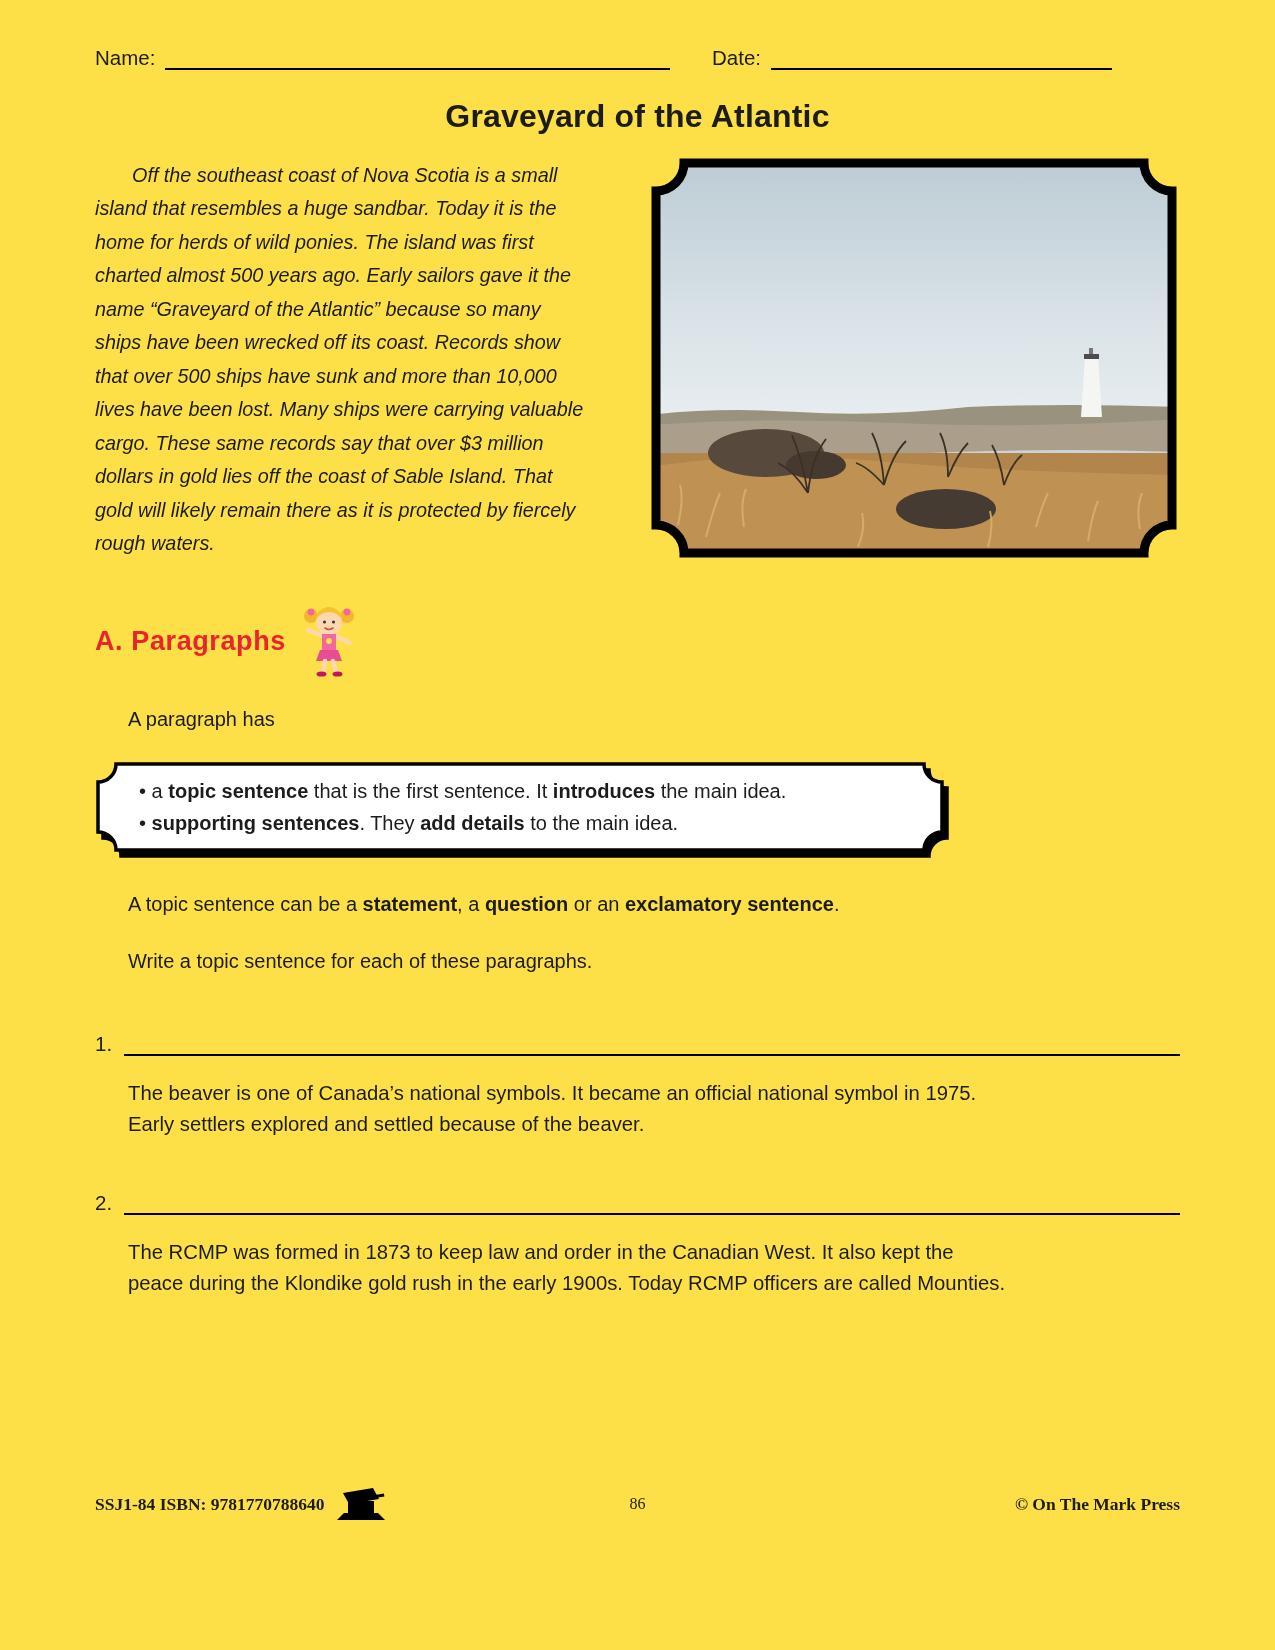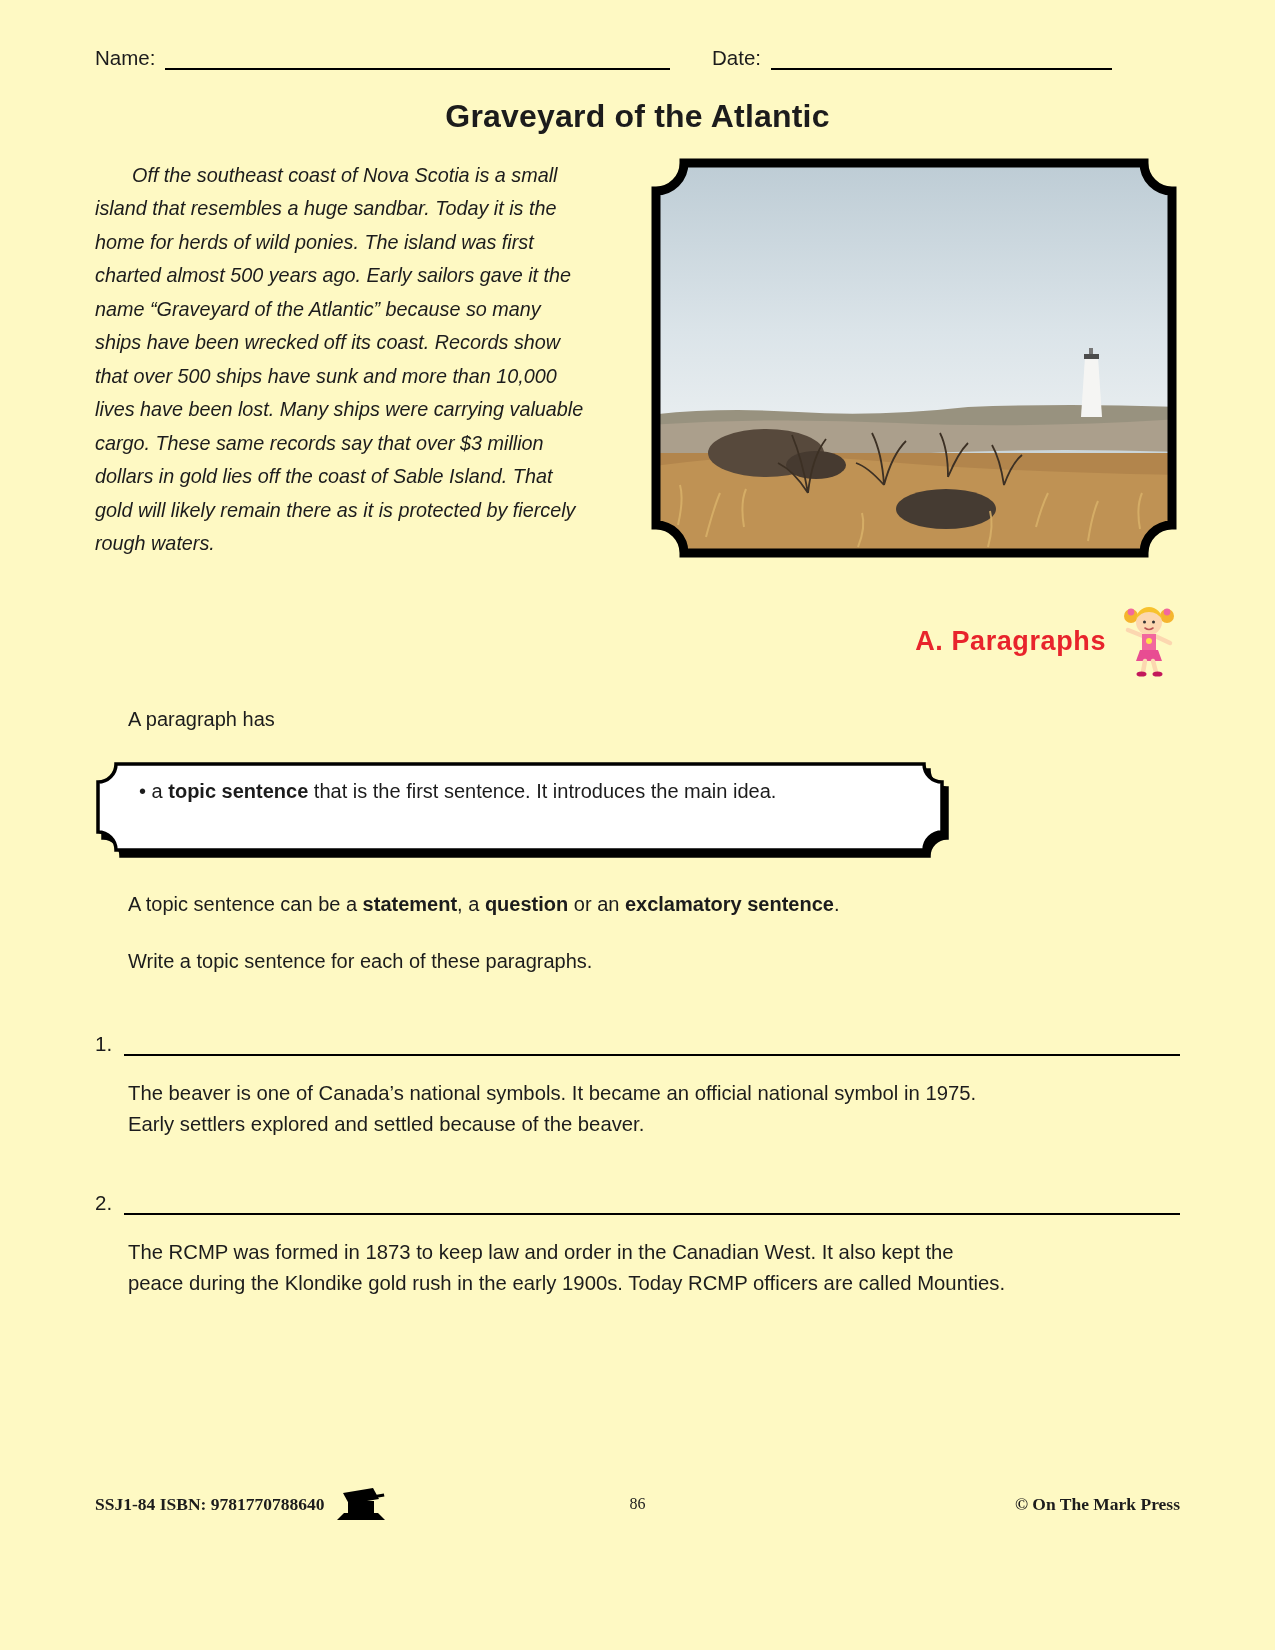--- a/index.html
+++ b/index.html
@@ -1,37 +1,37 @@
 <!DOCTYPE html>
 <html><head>
 <meta charset="utf-8">
 <style>
   * { box-sizing: border-box; }
   html,body { margin:0; padding:0; background:#ffffff; }
   .page {
     position:relative; width:1275px; height:1650px; margin:0 auto;
-    background:#fef9c3; overflow:hidden; color:#1c1c1c;
+    background:#fde047; overflow:hidden; color:#1c1c1c;
     font-family:"Liberation Sans", sans-serif;
     padding:46px 95px 0 95px;
   }
   
   .head-row { display:flex; align-items:flex-end; font-size:20.5px; }
   .head-group { display:flex; align-items:flex-end; }
   .head-group.left { width:575px; margin-right:42px; }
   .head-group.right { width:400px; }
   .head-label { white-space:nowrap; padding-right:10px; }
   .write-line { flex:1; border-bottom:2px solid #000; height:1.15em; }
   
   .title { text-align:center; font-size:32px; font-weight:bold; margin-top:28px; letter-spacing:0.2px; }
   
   .intro { display:flex; margin-top:24px;font-style:italic; }
   .intro-text { width:500px; margin:0; font-size:19.8px; line-height:1.69; text-indent:37px; padding-right:6px; }
   .photo-wrap { margin-left:auto; margin-top:-4px; }
   
-  .section-heading { display:flex; align-items:center; gap:12px; margin-top:40px;justify-content:flex-end; }
+  .section-heading { display:flex; align-items:center; gap:12px; margin-top:40px; }
   .heading-text { font-size:27px; font-weight:bold; letter-spacing:0.6px; }
   
   .bodytext { font-size:20px; margin:27px 0 0 33px; line-height:1.5; }
   
   .callout { position:relative; width:850px; height:92px; margin-top:27px; }
   .callout-border { position:absolute; top:0; left:0; filter:drop-shadow(5px 6px 0 #000); }
   .callout-text { position:relative; padding:14px 0 0 44px; font-size:20px; line-height:1.62; }
   
   .q-row { display:flex; align-items:flex-end; font-size:20.5px; margin-top:56px; }
   .q-num { padding-right:12px; }
@@ -152,21 +152,22 @@
   </div>
 
 
   <p class="bodytext">A paragraph has</p>
 
   <div class="callout">
     <svg class="callout-border" width="850" height="92" viewBox="0 0 850 92" aria-hidden="true">
       <path d="M21,3 H829 A18 18 0 0 0 847 21 V71 A18 18 0 0 0 829 89 H21 A18 18 0 0 0 3 71 V21 A18 18 0 0 0 21 3 Z" fill="#ffffff" stroke="#000" stroke-width="3.5"></path>
     </svg>
     <div class="callout-text">
-      <div><span>• a </span><span style="font-weight: bold;">topic sentence</span><span> that is the first sentence. It </span><span style="font-weight: normal;">introduces</span><span> the main idea.</span></div>
+      <div><span>• a </span><span style="font-weight: bold;">topic sentence</span><span> that is the first sentence. It </span><span style="font-weight: bold;">introduces</span><span> the main idea.</span></div>
+      <div><span>• </span><span style="font-weight: bold;">supporting sentences</span><span>. They </span><span style="font-weight: bold;">add details</span><span> to the main idea.</span></div>
     </div>
   </div>
 
   <p class="bodytext" style="margin-top:36px;"><span>A topic sentence can be a </span><span style="font-weight: bold;">statement</span><span>, a </span><span style="font-weight: bold;">question</span><span> or an </span><span style="font-weight: bold;">exclamatory sentence</span><span>.</span></p>
 
   <p class="bodytext">Write a topic sentence for each of these paragraphs.</p>
 
   <div class="q-row">
     <span class="q-num">1.</span>
     <span class="q-line"></span>

